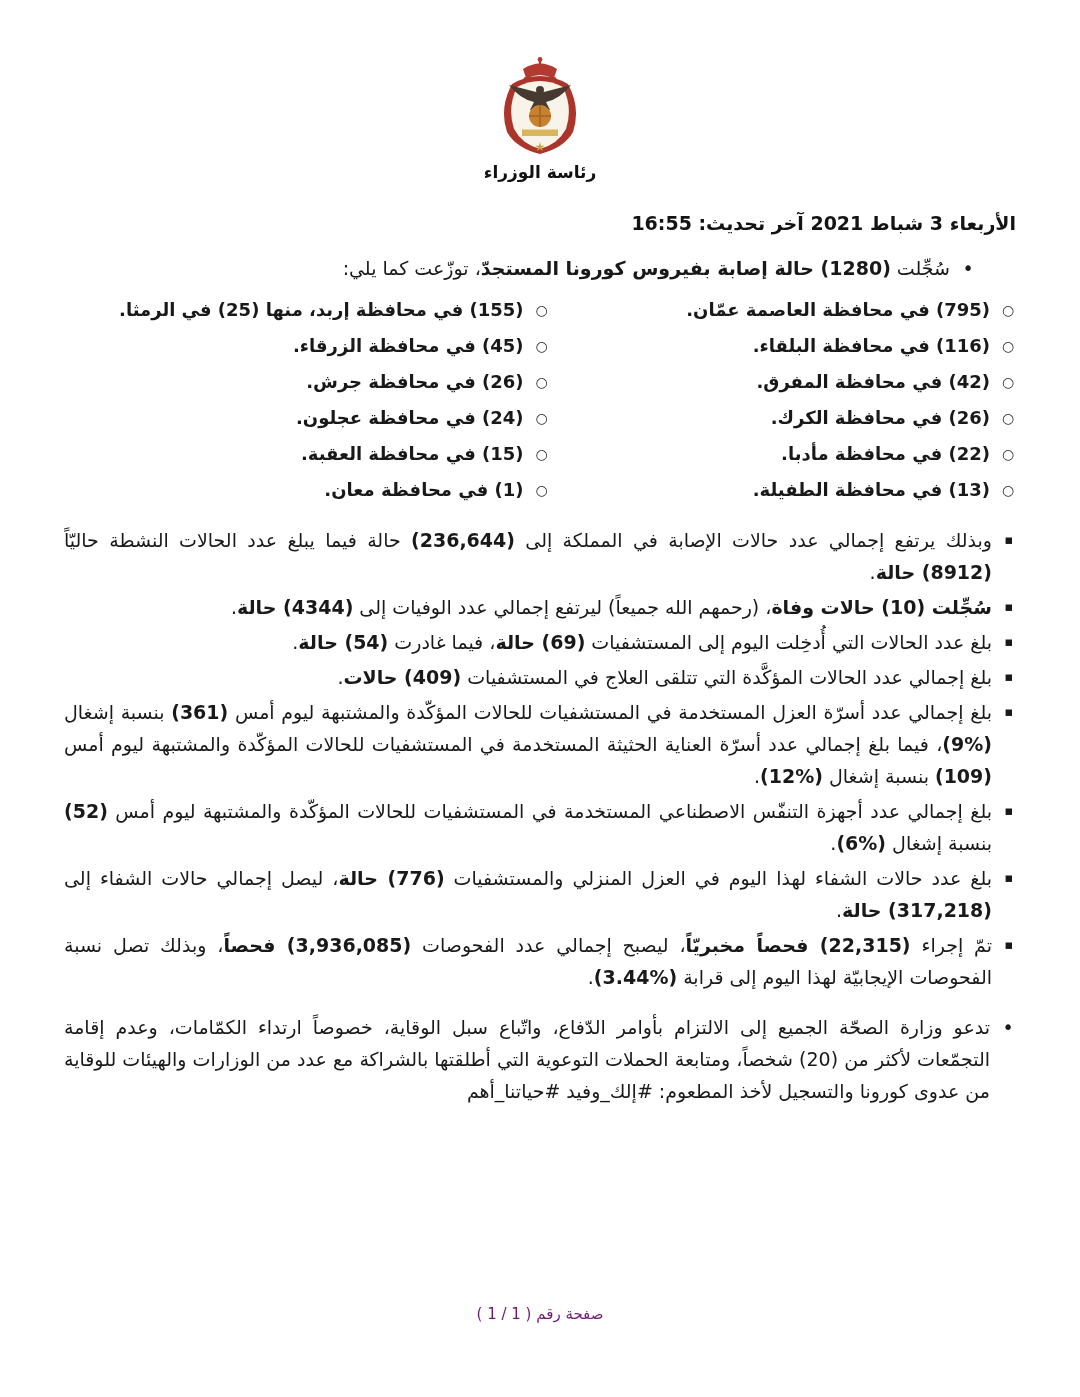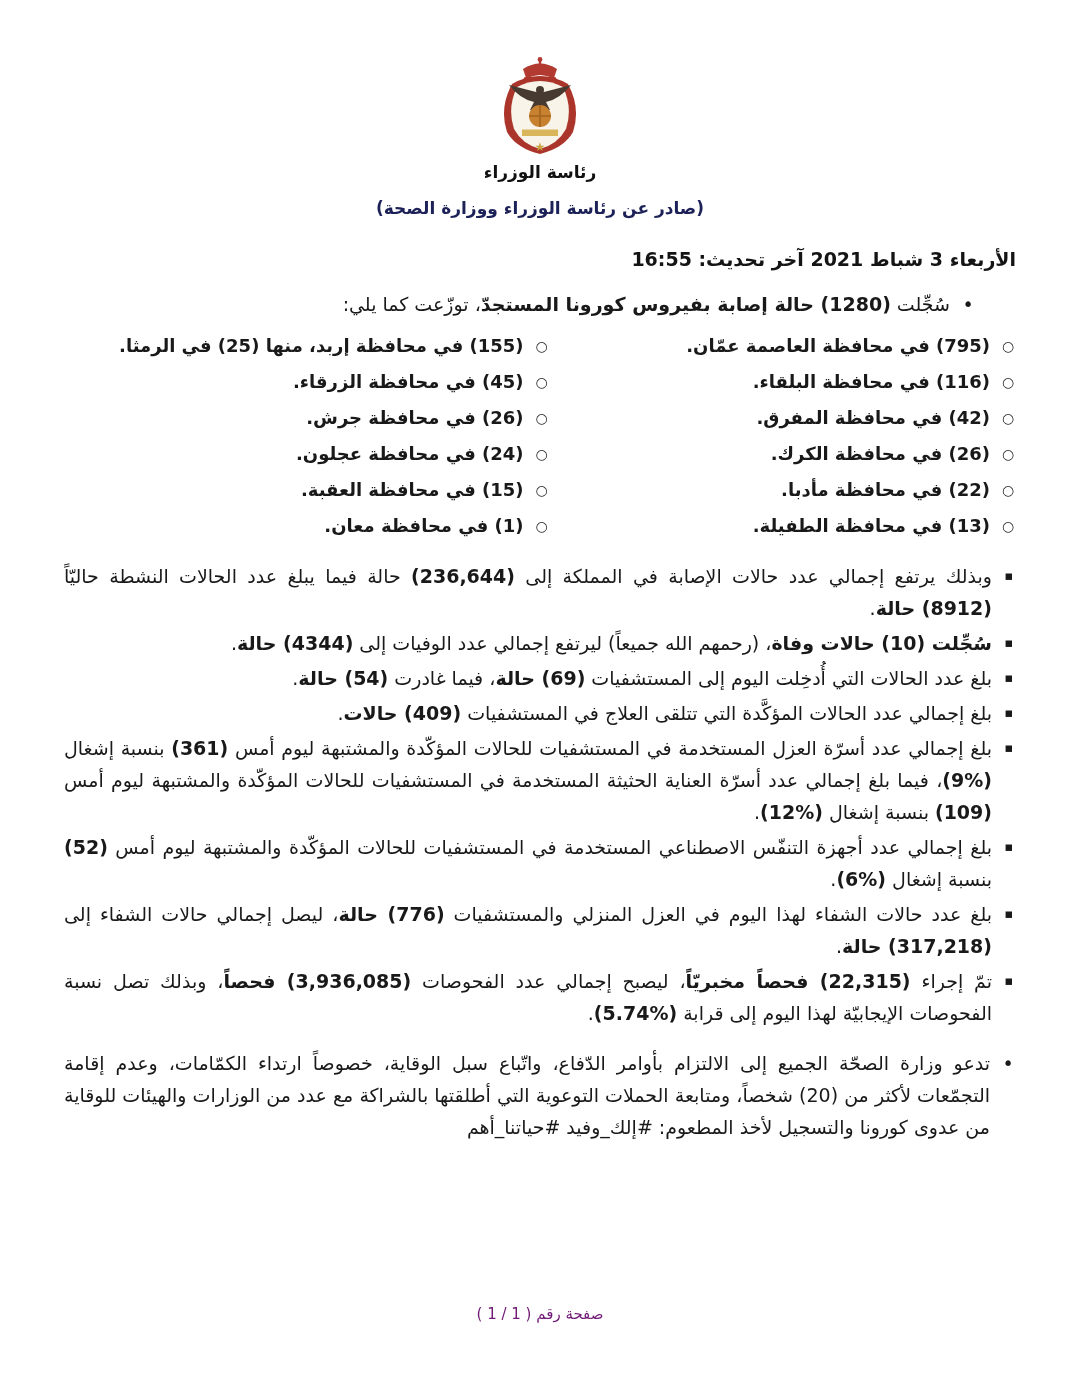--- a/index.html
+++ b/index.html
@@ -60,21 +60,20 @@
         </g>
 
         <circle cx="50" cy="60" r="11" fill="#c8812f"></circle>
         <path d="M39 60 h22 M50 49 v22" stroke="#a3641f" stroke-width="1.6" fill="none"></path>
 
         <rect x="32" y="73.5" width="36" height="6.5" fill="#d9b65c"></rect>
         <text x="50" y="95" text-anchor="middle" font-size="12" fill="#caa23f">★</text>
       </svg>
       <div class="logo-caption">رئاسة الوزراء</div>
     </div>
-    <div class="subtitle">(صادر عن رئاسة الوزراء ووزارة الصحة)</div>
     <div class="date-line">الأربعاء 3 شباط 2021 آخر تحديث: 16:55</div>
   </header>
 
   <main>
 
     <div class="bullet-row indent">
       <span class="marker">•</span>
       <p class="rich"><span>سُجِّلت </span><span class="b">(1280) حالة إصابة بفيروس كورونا المستجدّ</span><span>، توزّعت كما يلي:</span></p>
     </div>
 
@@ -157,21 +156,21 @@
         <div class="stat-item">
           <span class="marker">▪</span>
           <span class="txt"><span>بلغ إجمالي عدد أجهزة التنفّس الاصطناعي المستخدمة في المستشفيات للحالات المؤكّدة والمشتبهة ليوم أمس </span><span class="b">(52)</span><span> بنسبة إشغال </span><span class="b">(%6)</span><span>.</span></span>
         </div>
         <div class="stat-item">
           <span class="marker">▪</span>
           <span class="txt"><span>بلغ عدد حالات الشفاء لهذا اليوم في العزل المنزلي والمستشفيات </span><span class="b">(776) حالة</span><span>، ليصل إجمالي حالات الشفاء إلى </span><span class="b">(317,218) حالة</span><span>.</span></span>
         </div>
         <div class="stat-item">
           <span class="marker">▪</span>
-          <span class="txt"><span>تمّ إجراء </span><span class="b">(22,315) فحصاً مخبريّاً</span><span>، ليصبح إجمالي عدد الفحوصات </span><span class="b">(3,936,085) فحصاً</span><span>، وبذلك تصل نسبة الفحوصات الإيجابيّة لهذا اليوم إلى قرابة </span><span class="b">(%5.74)</span><span>.</span></span>
+          <span class="txt"><span>تمّ إجراء </span><span class="b">(22,315) فحصاً مخبريّاً</span><span>، ليصبح إجمالي عدد الفحوصات </span><span class="b">(3,936,085) فحصاً</span><span>، وبذلك تصل نسبة الفحوصات الإيجابيّة لهذا اليوم إلى قرابة </span><span class="b">(%3.44)</span><span>.</span></span>
         </div>
       </div>
 
 
     <div class="bullet-row">
       <span class="marker">•</span>
       <p class="rich"><span>تدعو وزارة الصحّة الجميع إلى الالتزام بأوامر الدّفاع، واتّباع سبل الوقاية، خصوصاً ارتداء الكمّامات، وعدم إقامة التجمّعات لأكثر من (20) شخصاً، ومتابعة الحملات التوعوية التي أطلقتها بالشراكة مع عدد من الوزارات والهيئات للوقاية من عدوى كورونا والتسجيل لأخذ المطعوم: #إلك_وفيد #حياتنا_أهم</span></p>
     </div>
   </main>
 

